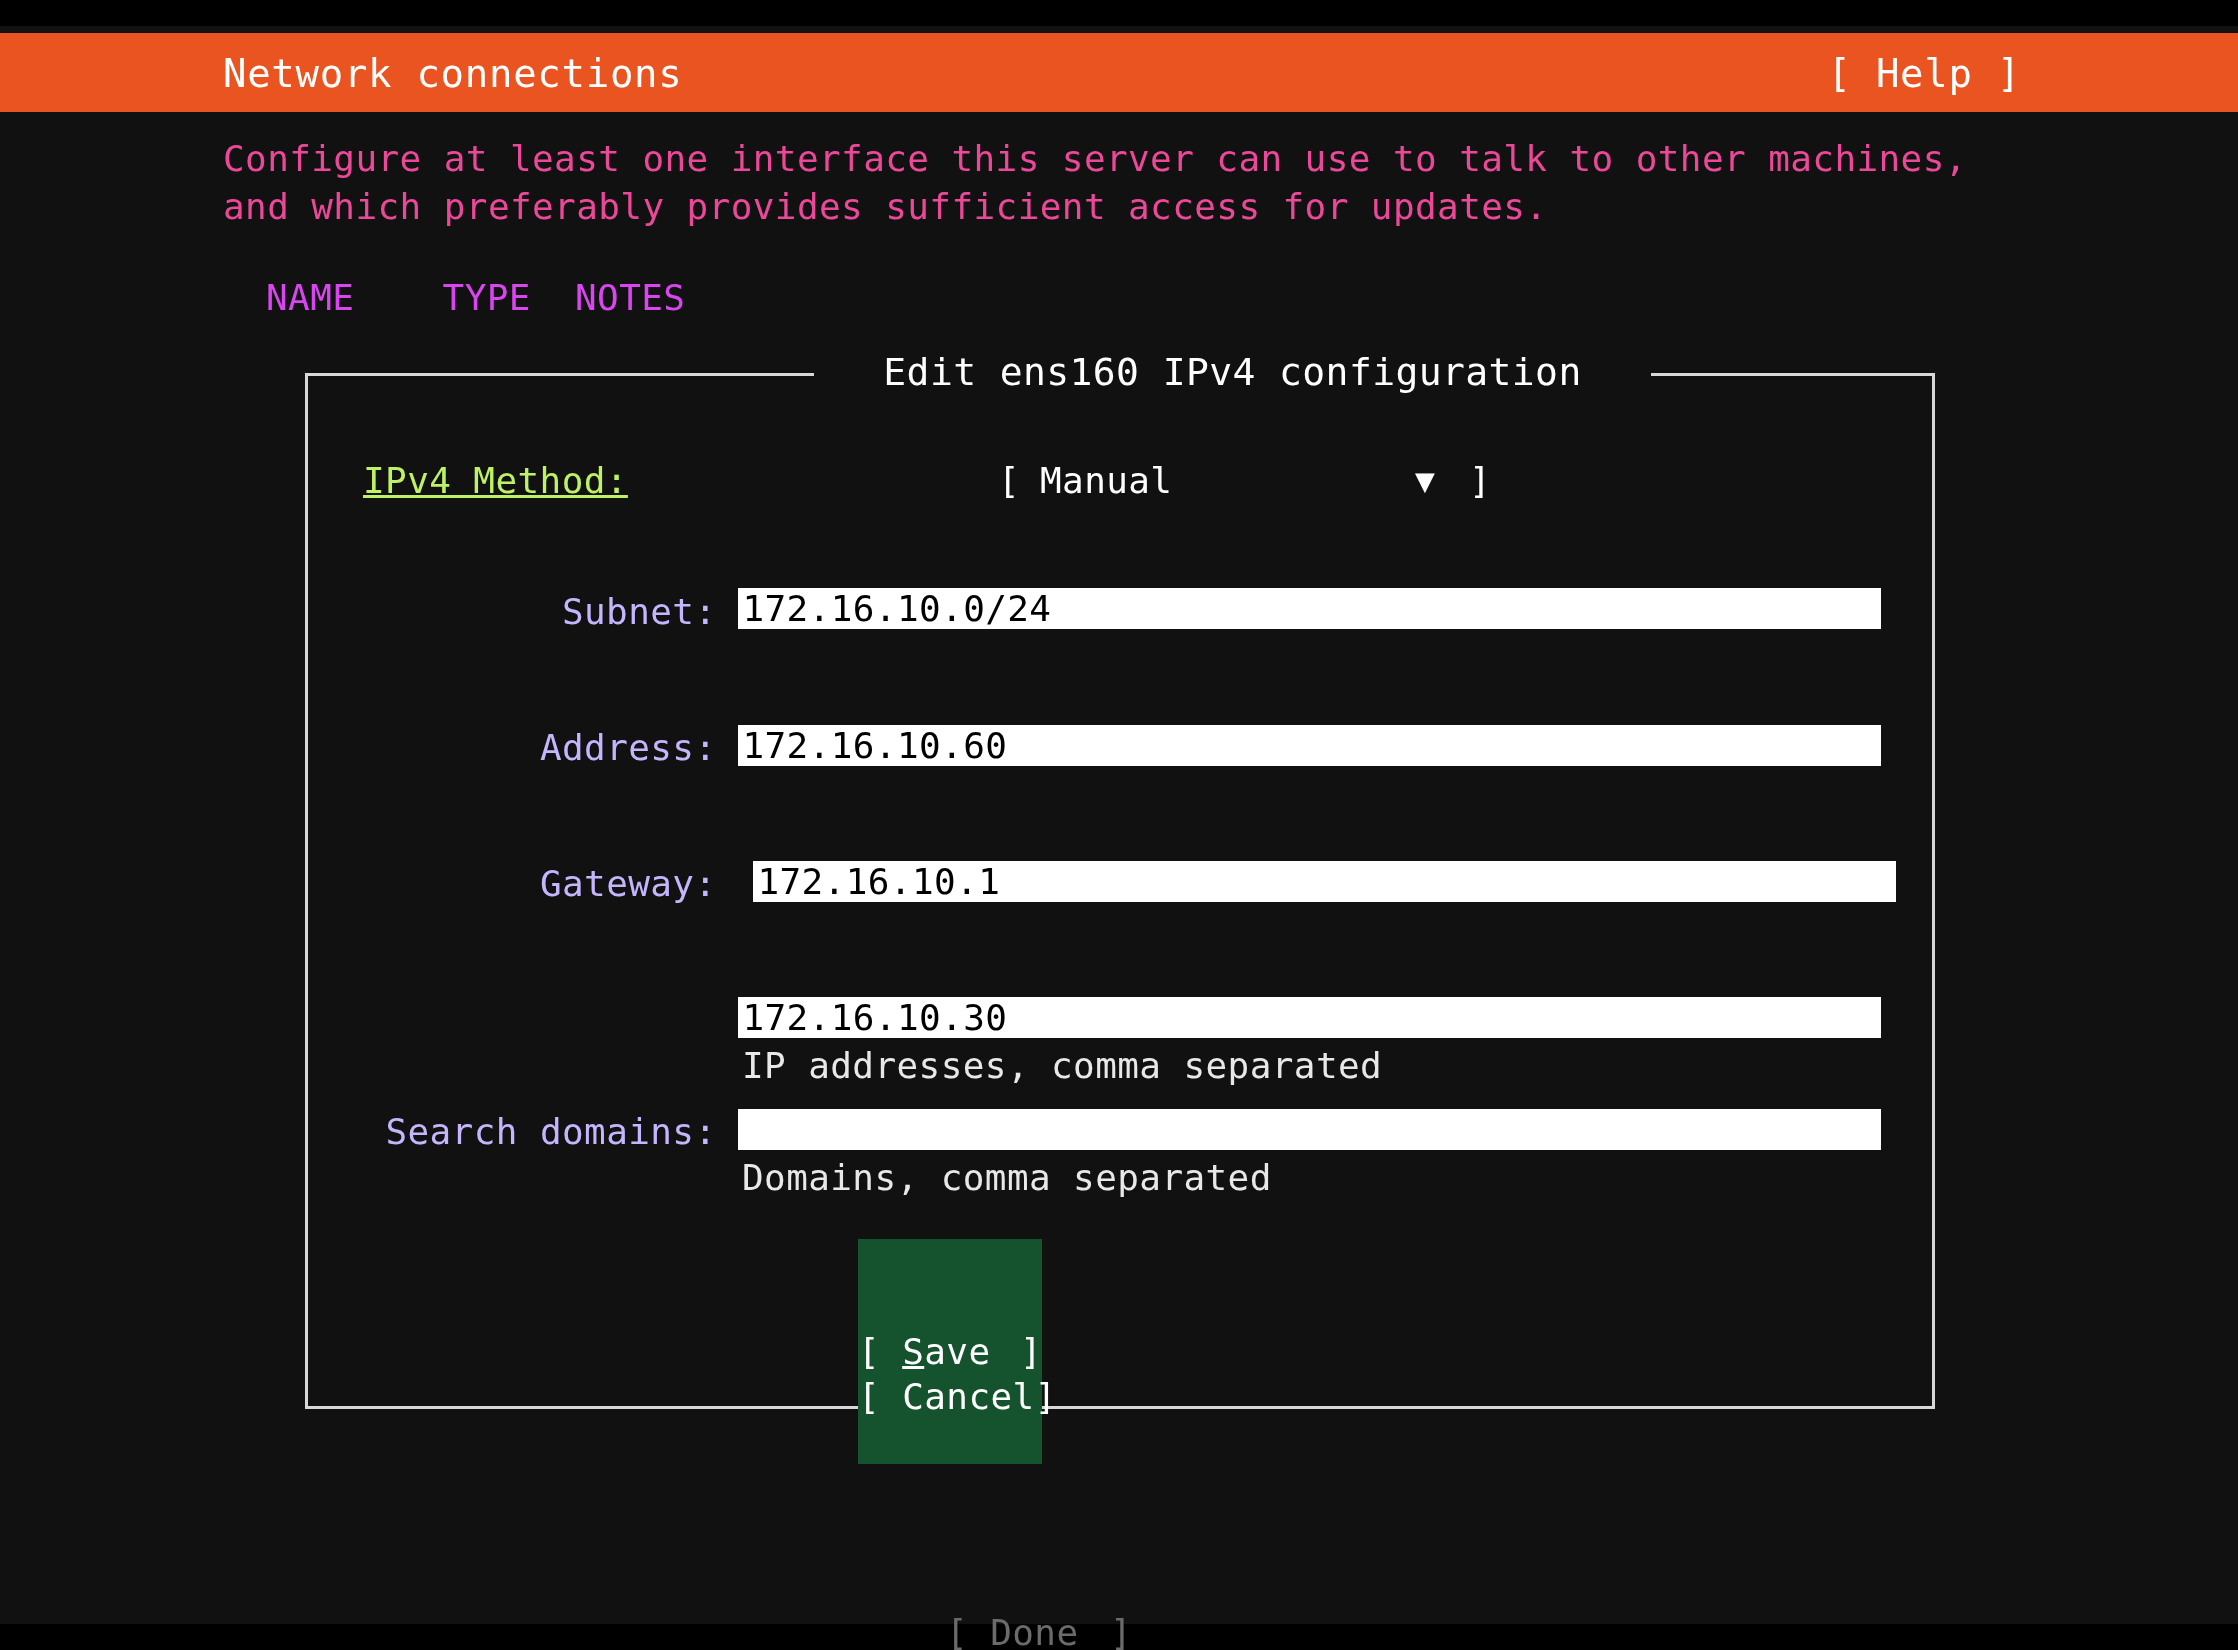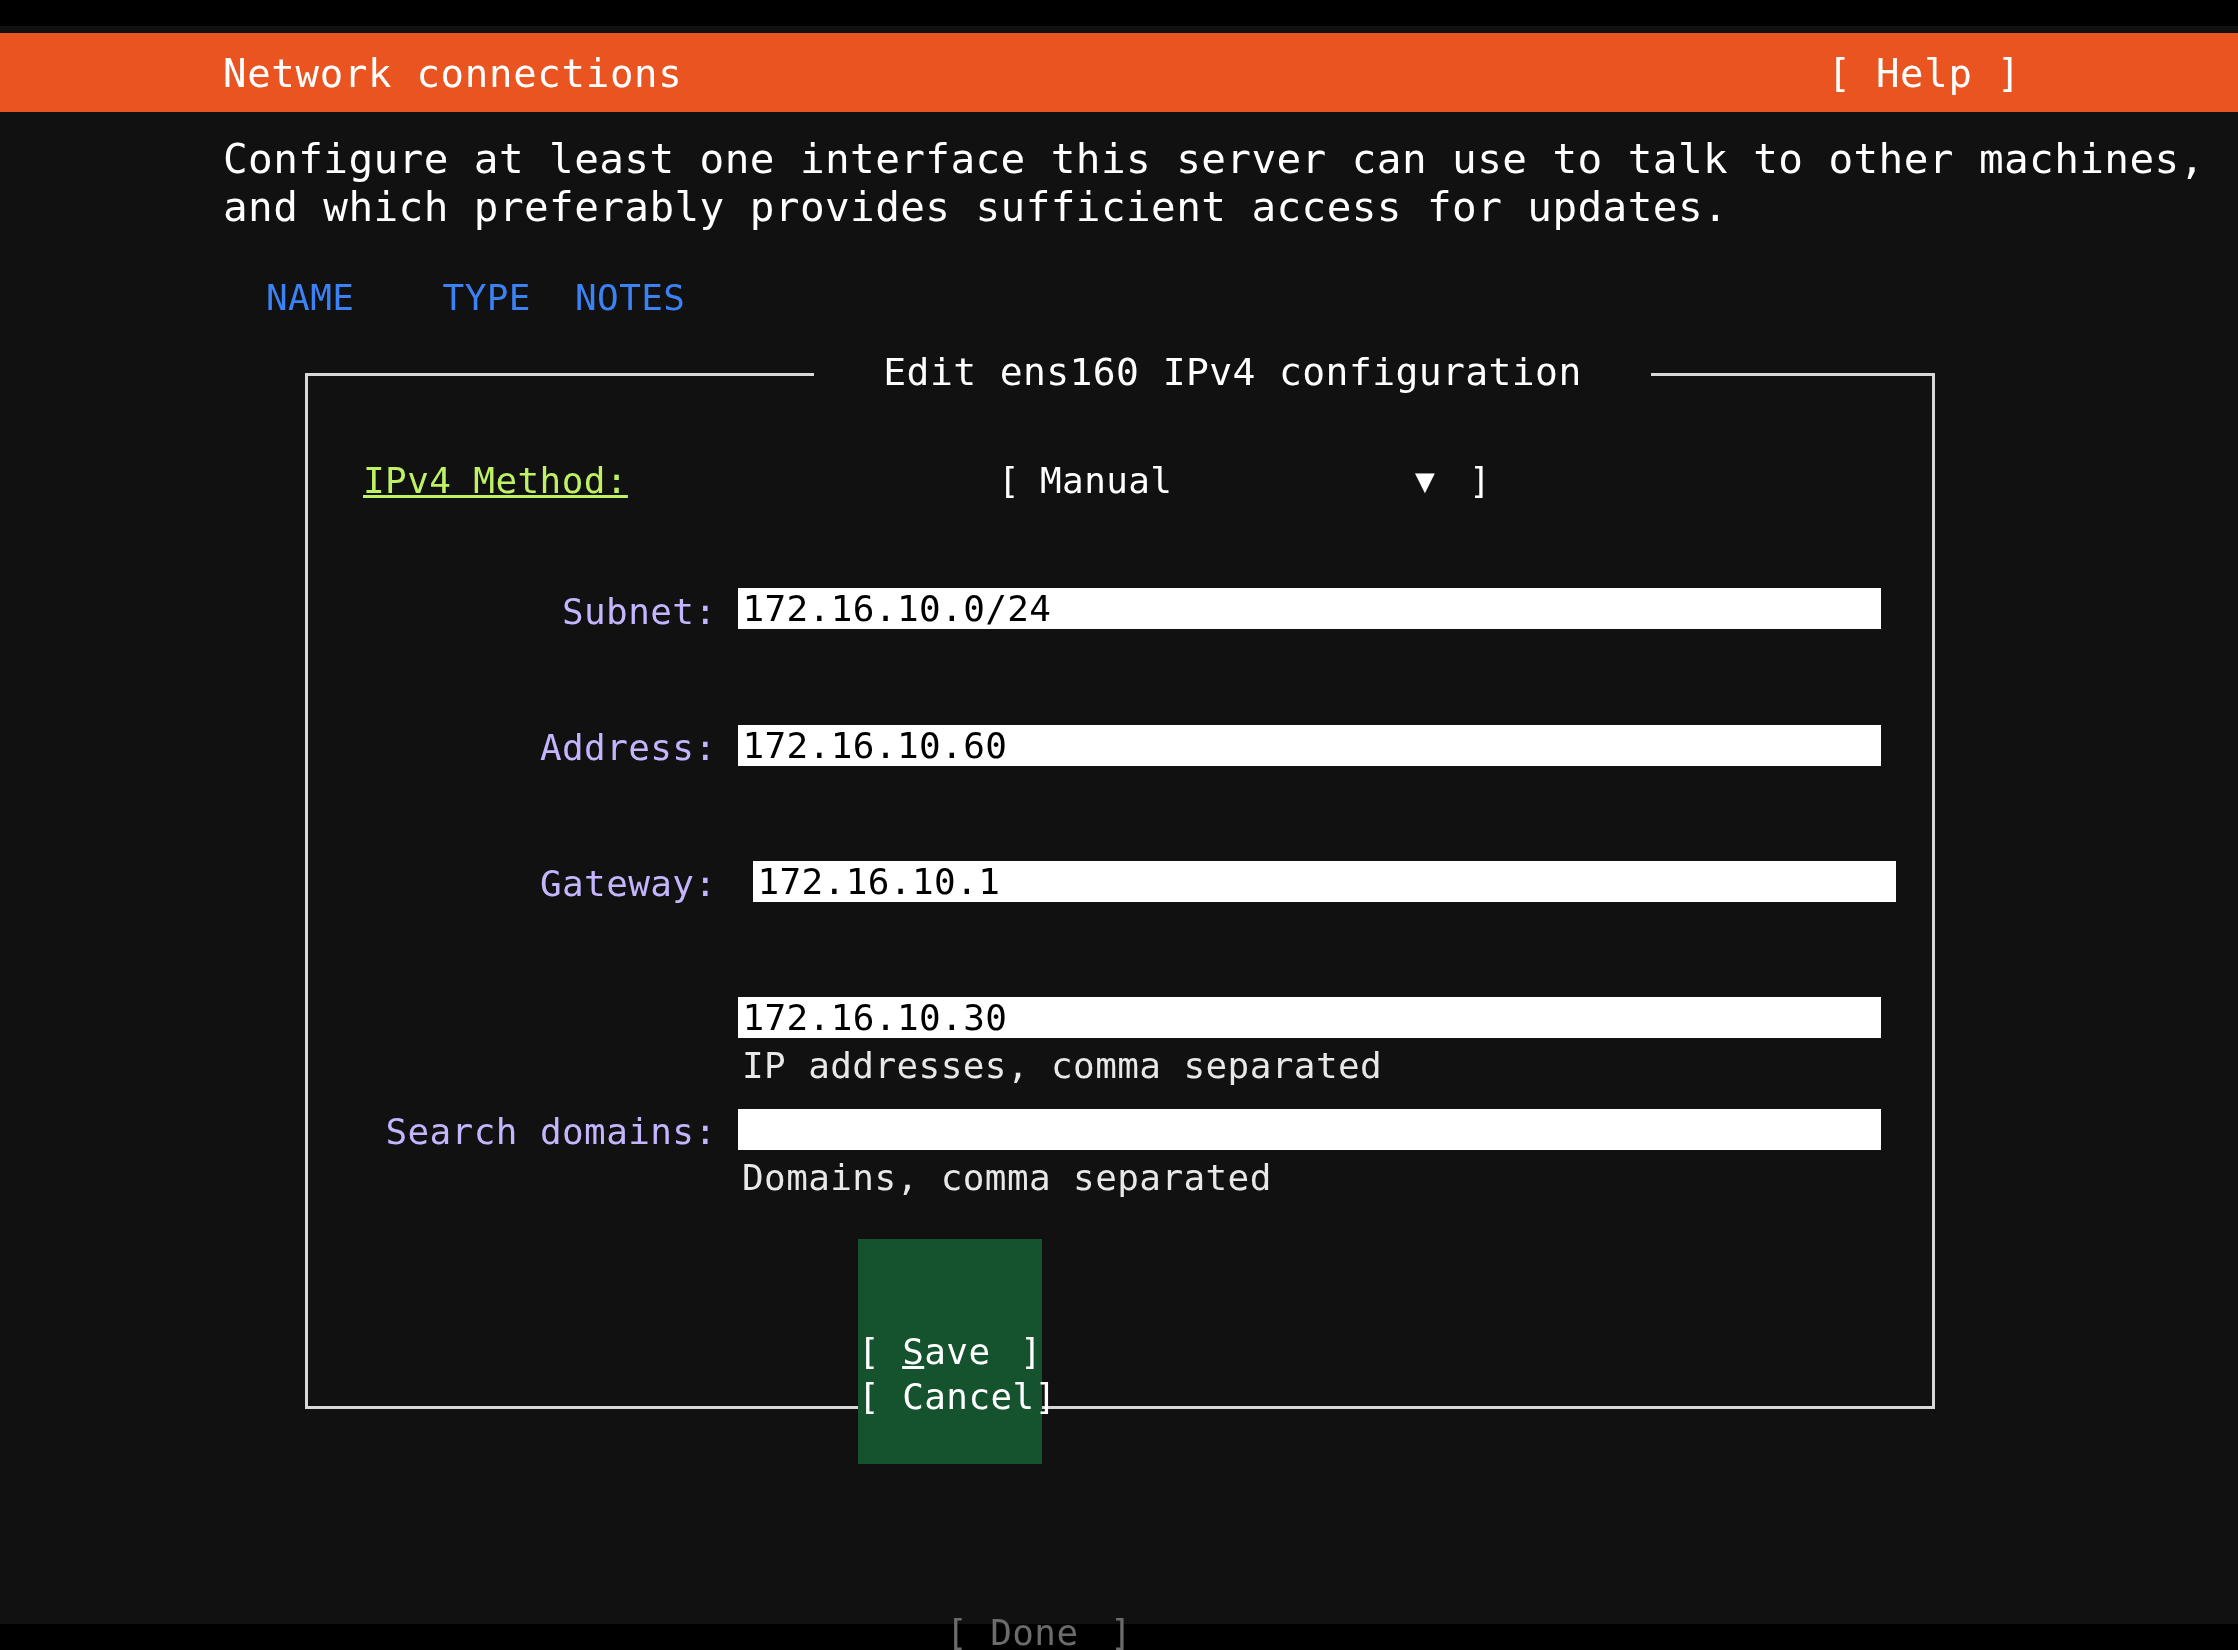--- a/index.html
+++ b/index.html
@@ -59,34 +59,34 @@
     font-size: 39px;
     letter-spacing: 0.7px;
     line-height: 42px;
     white-space: pre;
     cursor: pointer;
   }
 
   
   .bodytext {
     position: absolute;
-    color: #ffffff;
-    font-size: 41px;
+    color: #ec4899;
+    font-size: 36px;
     line-height: 48px;
     white-space: pre;
     letter-spacing: 0.4px;
   }
   #desc {
     left: 223px;
     top: 135px;
   }
   #colheaders {
     left: 266px;
     top: 277px;
-    color: #3b82f6;
+    color: #d946ef;
     font-size: 36px;
     letter-spacing: 0.4px;
     white-space: pre;
     position: absolute;
   }
 
   
   #dialog {
     position: absolute;
     left: 305px;

